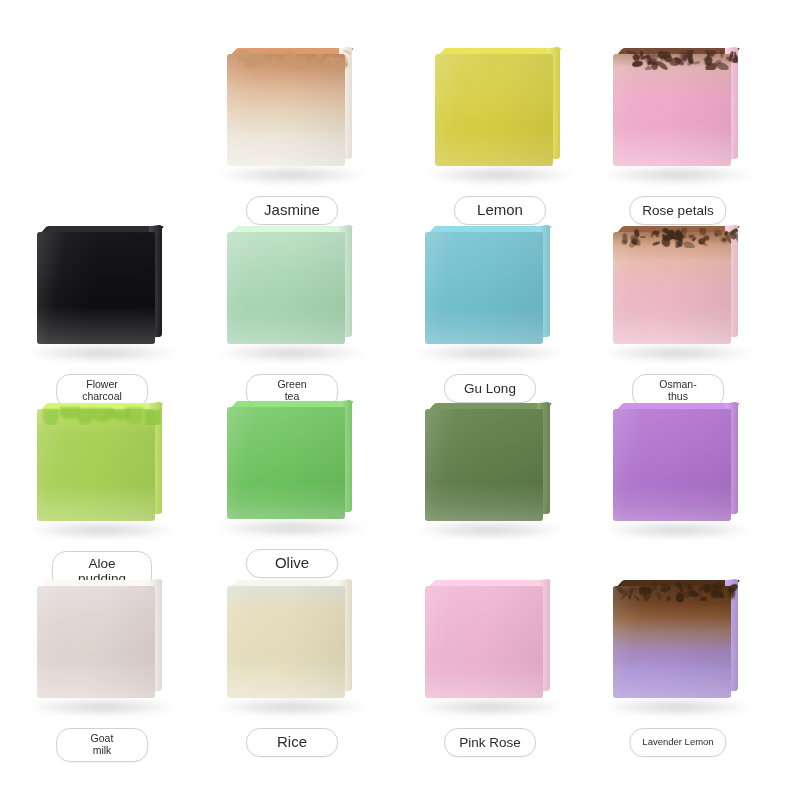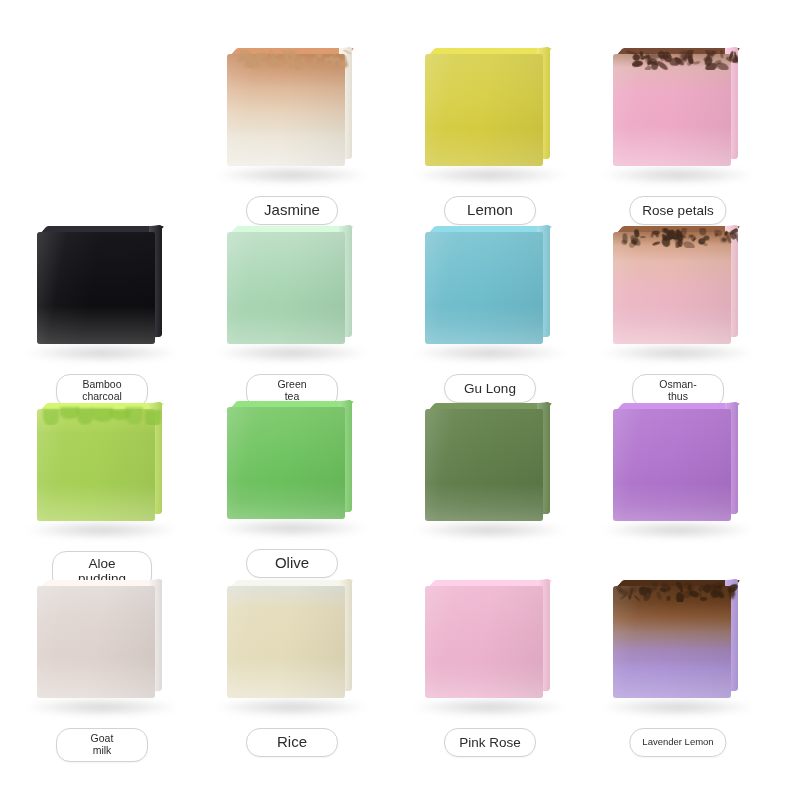--- a/index.html
+++ b/index.html
@@ -322,21 +322,21 @@
         background:#c79a6e;border-radius:50.88257565861568%;opacity:0.8395064989570528;
         transform:rotate(158.2969998009503deg);filter:blur(0.0711554690496996px);"></div>
             <div style="position:absolute;left:19.871307341381907px;top:11.39404547167942px;width:3.1562822540290654px;height:2.372897209599614px;
         background:#c79a6e;border-radius:89.92388074751943%;opacity:0.6702238355763257;
         transform:rotate(27.662785230204463deg);filter:blur(0.26481027889531106px);"></div>
           </div>
       </div>
     </div>
     <div class="label-pill size-lg">Jasmine</div>
   </div>
-    <div class="cell" style="left: 390px; top: 40px;">
+    <div class="cell" style="left: 400px; top: 40px;">
     <div class="soap-stage">
       <div class="ground-shadow"></div>
       <div class="bar">
         <div class="face-top">
           <div class="tint" style="background:#d6cf52"></div>
         </div>
         <div class="face-side">
           <div class="tint" style="background:#ded74f"></div>
           <div class="shade"></div>
         </div>
@@ -522,21 +522,21 @@
           <div class="shade"></div>
         </div>
         <div class="face-front">
           <div class="tint" style="background:linear-gradient(to bottom, #18171b 0%, #111014 45%, #0a090b 100%)"></div>
           <div class="gloss"></div>
           <div class="bottomglow"></div>
         </div>
         <div class="crust"></div>
       </div>
     </div>
-    <div class="label-pill size-sm">Bamboo
+    <div class="label-pill size-sm">Flower
 charcoal</div>
   </div>
     <div class="cell" style="left: 192px; top: 218px;">
     <div class="soap-stage">
       <div class="ground-shadow"></div>
       <div class="bar">
         <div class="face-top">
           <div class="tint" style="background:#c3e2c9"></div>
         </div>
         <div class="face-side">

